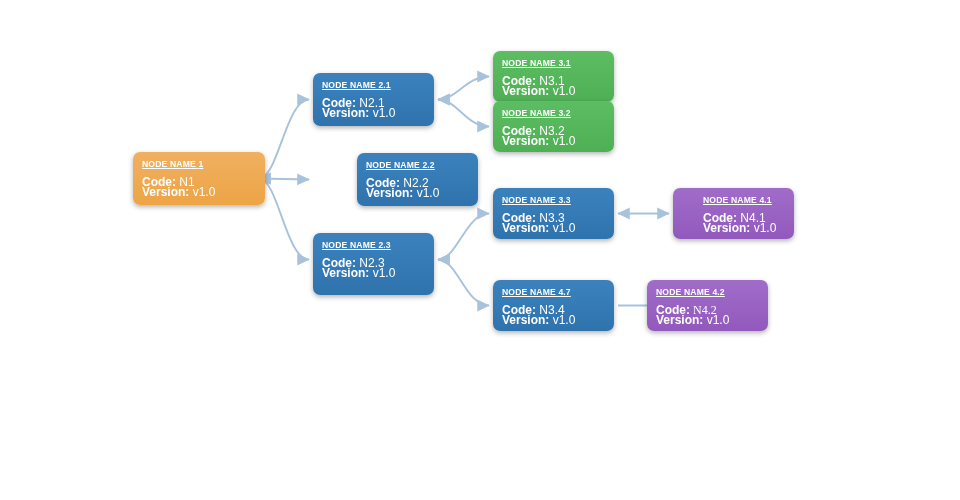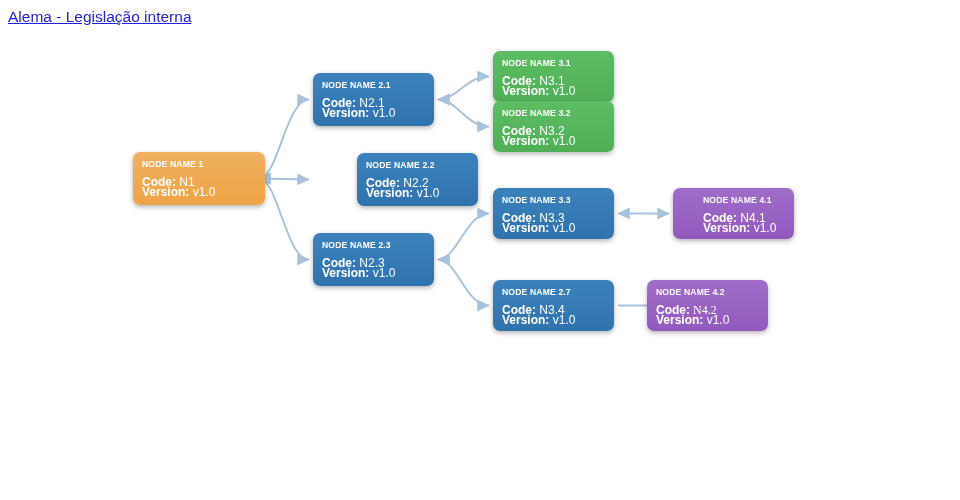--- a/index.html
+++ b/index.html
@@ -16,38 +16,37 @@
   #canvas{position:absolute;left:0;top:0;width:960px;height:500px;}
   #edges{position:absolute;left:0;top:0;width:960px;height:500px;}
   .node{
     position:absolute;border-radius:7px;box-sizing:border-box;
     color:#ffffff;padding:7px 9px 8px 9px;
     box-shadow:0 2px 5px rgba(0,0,0,0.30);
     overflow:hidden;
   }
   .node .nname{
     font-size:8.6px;font-weight:bold;letter-spacing:0.15px;
-    line-height:11px;margin-bottom:8px;white-space:nowrap;
+    line-height:11px;margin-bottom:8px;white-space:nowrap;text-decoration:underline;
   }
   .node .nrow{
     font-size:12px;line-height:9.6px;white-space:nowrap;
   }
   .node .nrow b{font-weight:bold;}
   .node .nrow span{font-weight:normal;}
   .n-orange{background:linear-gradient(180deg,#f0b061 0%,#eda445 100%);}
   .n-blue{background:linear-gradient(180deg,#3b82bd 0%,#2f73ad 100%);}
   .n-green{background:linear-gradient(180deg,#5cbd62 0%,#4eaf54 100%);}
   .n-purple{background:linear-gradient(180deg,#a06cc9 0%,#9259bd 100%);}
 </style>
 </head>
 <body>
 
 <div id="canvas">
 
-  <a id="title-link" href="#">Alema - Legislação interna</a>
 
   <svg id="edges" viewBox="0 0 960 500" xmlns="http://www.w3.org/2000/svg">
     <defs>
       <marker id="arrowR" markerWidth="7" markerHeight="7" refX="6.2" refY="3.5" orient="auto" markerUnits="strokeWidth">
         <path d="M0,0.4 L6.6,3.5 L0,6.6 Z" fill="#a8c2dc"></path>
       </marker>
       <marker id="arrowL" markerWidth="7" markerHeight="7" refX="6.2" refY="3.5" orient="auto-start-reverse" markerUnits="strokeWidth">
         <path d="M0,0.4 L6.6,3.5 L0,6.6 Z" fill="#a8c2dc"></path>
       </marker>
     </defs>
@@ -73,42 +72,42 @@
       <div class="node n-blue" style="left: 313px; top: 73px; width: 121px; height: 53px;">
         <div class="nname">NODE NAME 2.1</div>
         <div class="nrow"><b>Code:</b><span style="white-space: pre;"> N2.1</span></div>
         <div class="nrow"><b>Version:</b><span style="white-space: pre;"> v1.0</span></div>
       </div>
       <div class="node n-blue" style="left: 313px; top: 153px; width: 121px; height: 53px; margin-left: 44px;">
         <div class="nname">NODE NAME 2.2</div>
         <div class="nrow"><b>Code:</b><span style="white-space: pre;"> N2.2</span></div>
         <div class="nrow"><b>Version:</b><span style="white-space: pre;"> v1.0</span></div>
       </div>
-      <div class="node n-blue" style="left: 313px; top: 233px; width: 121px; height: 53px;">
+      <div class="node n-blue" style="left: 313px; top: 233px; width: 121px; height: 62px;">
         <div class="nname">NODE NAME 2.3</div>
         <div class="nrow"><b>Code:</b><span style="white-space: pre;"> N2.3</span></div>
         <div class="nrow"><b>Version:</b><span style="white-space: pre;"> v1.0</span></div>
       </div>
       <div class="node n-green" style="left: 493px; top: 51px; width: 121px; height: 51px;">
         <div class="nname">NODE NAME 3.1</div>
         <div class="nrow"><b>Code:</b><span style="white-space: pre;"> N3.1</span></div>
         <div class="nrow"><b>Version:</b><span style="white-space: pre;"> v1.0</span></div>
       </div>
       <div class="node n-green" style="left: 493px; top: 101px; width: 121px; height: 51px;">
         <div class="nname">NODE NAME 3.2</div>
         <div class="nrow"><b>Code:</b><span style="white-space: pre;"> N3.2</span></div>
         <div class="nrow"><b>Version:</b><span style="white-space: pre;"> v1.0</span></div>
       </div>
       <div class="node n-blue" style="left: 493px; top: 188px; width: 121px; height: 51px;">
         <div class="nname">NODE NAME 3.3</div>
         <div class="nrow"><b>Code:</b><span style="white-space: pre; margin-top: 28px;"> N3.3</span></div>
         <div class="nrow"><b>Version:</b><span style="white-space: pre;"> v1.0</span></div>
       </div>
       <div class="node n-blue" style="left: 493px; top: 280px; width: 121px; height: 51px;">
-        <div class="nname">NODE NAME 2.7</div>
+        <div class="nname">NODE NAME 4.7</div>
         <div class="nrow"><b>Code:</b><span style="white-space: pre;"> N3.4</span></div>
         <div class="nrow"><b>Version:</b><span style="white-space: pre;"> v1.0</span></div>
       </div>
       <div class="node n-purple" style="left: 673px; top: 188px; width: 121px; height: 51px; padding-left: 30px;">
         <div class="nname">NODE NAME 4.1</div>
         <div class="nrow"><b>Code:</b><span style="white-space: pre;"> N4.1</span></div>
         <div class="nrow"><b>Version:</b><span style="white-space: pre;"> v1.0</span></div>
       </div>
       <div class="node n-purple" style="left: 647px; top: 280px; width: 121px; height: 51px;">
         <div class="nname">NODE NAME 4.2</div>

